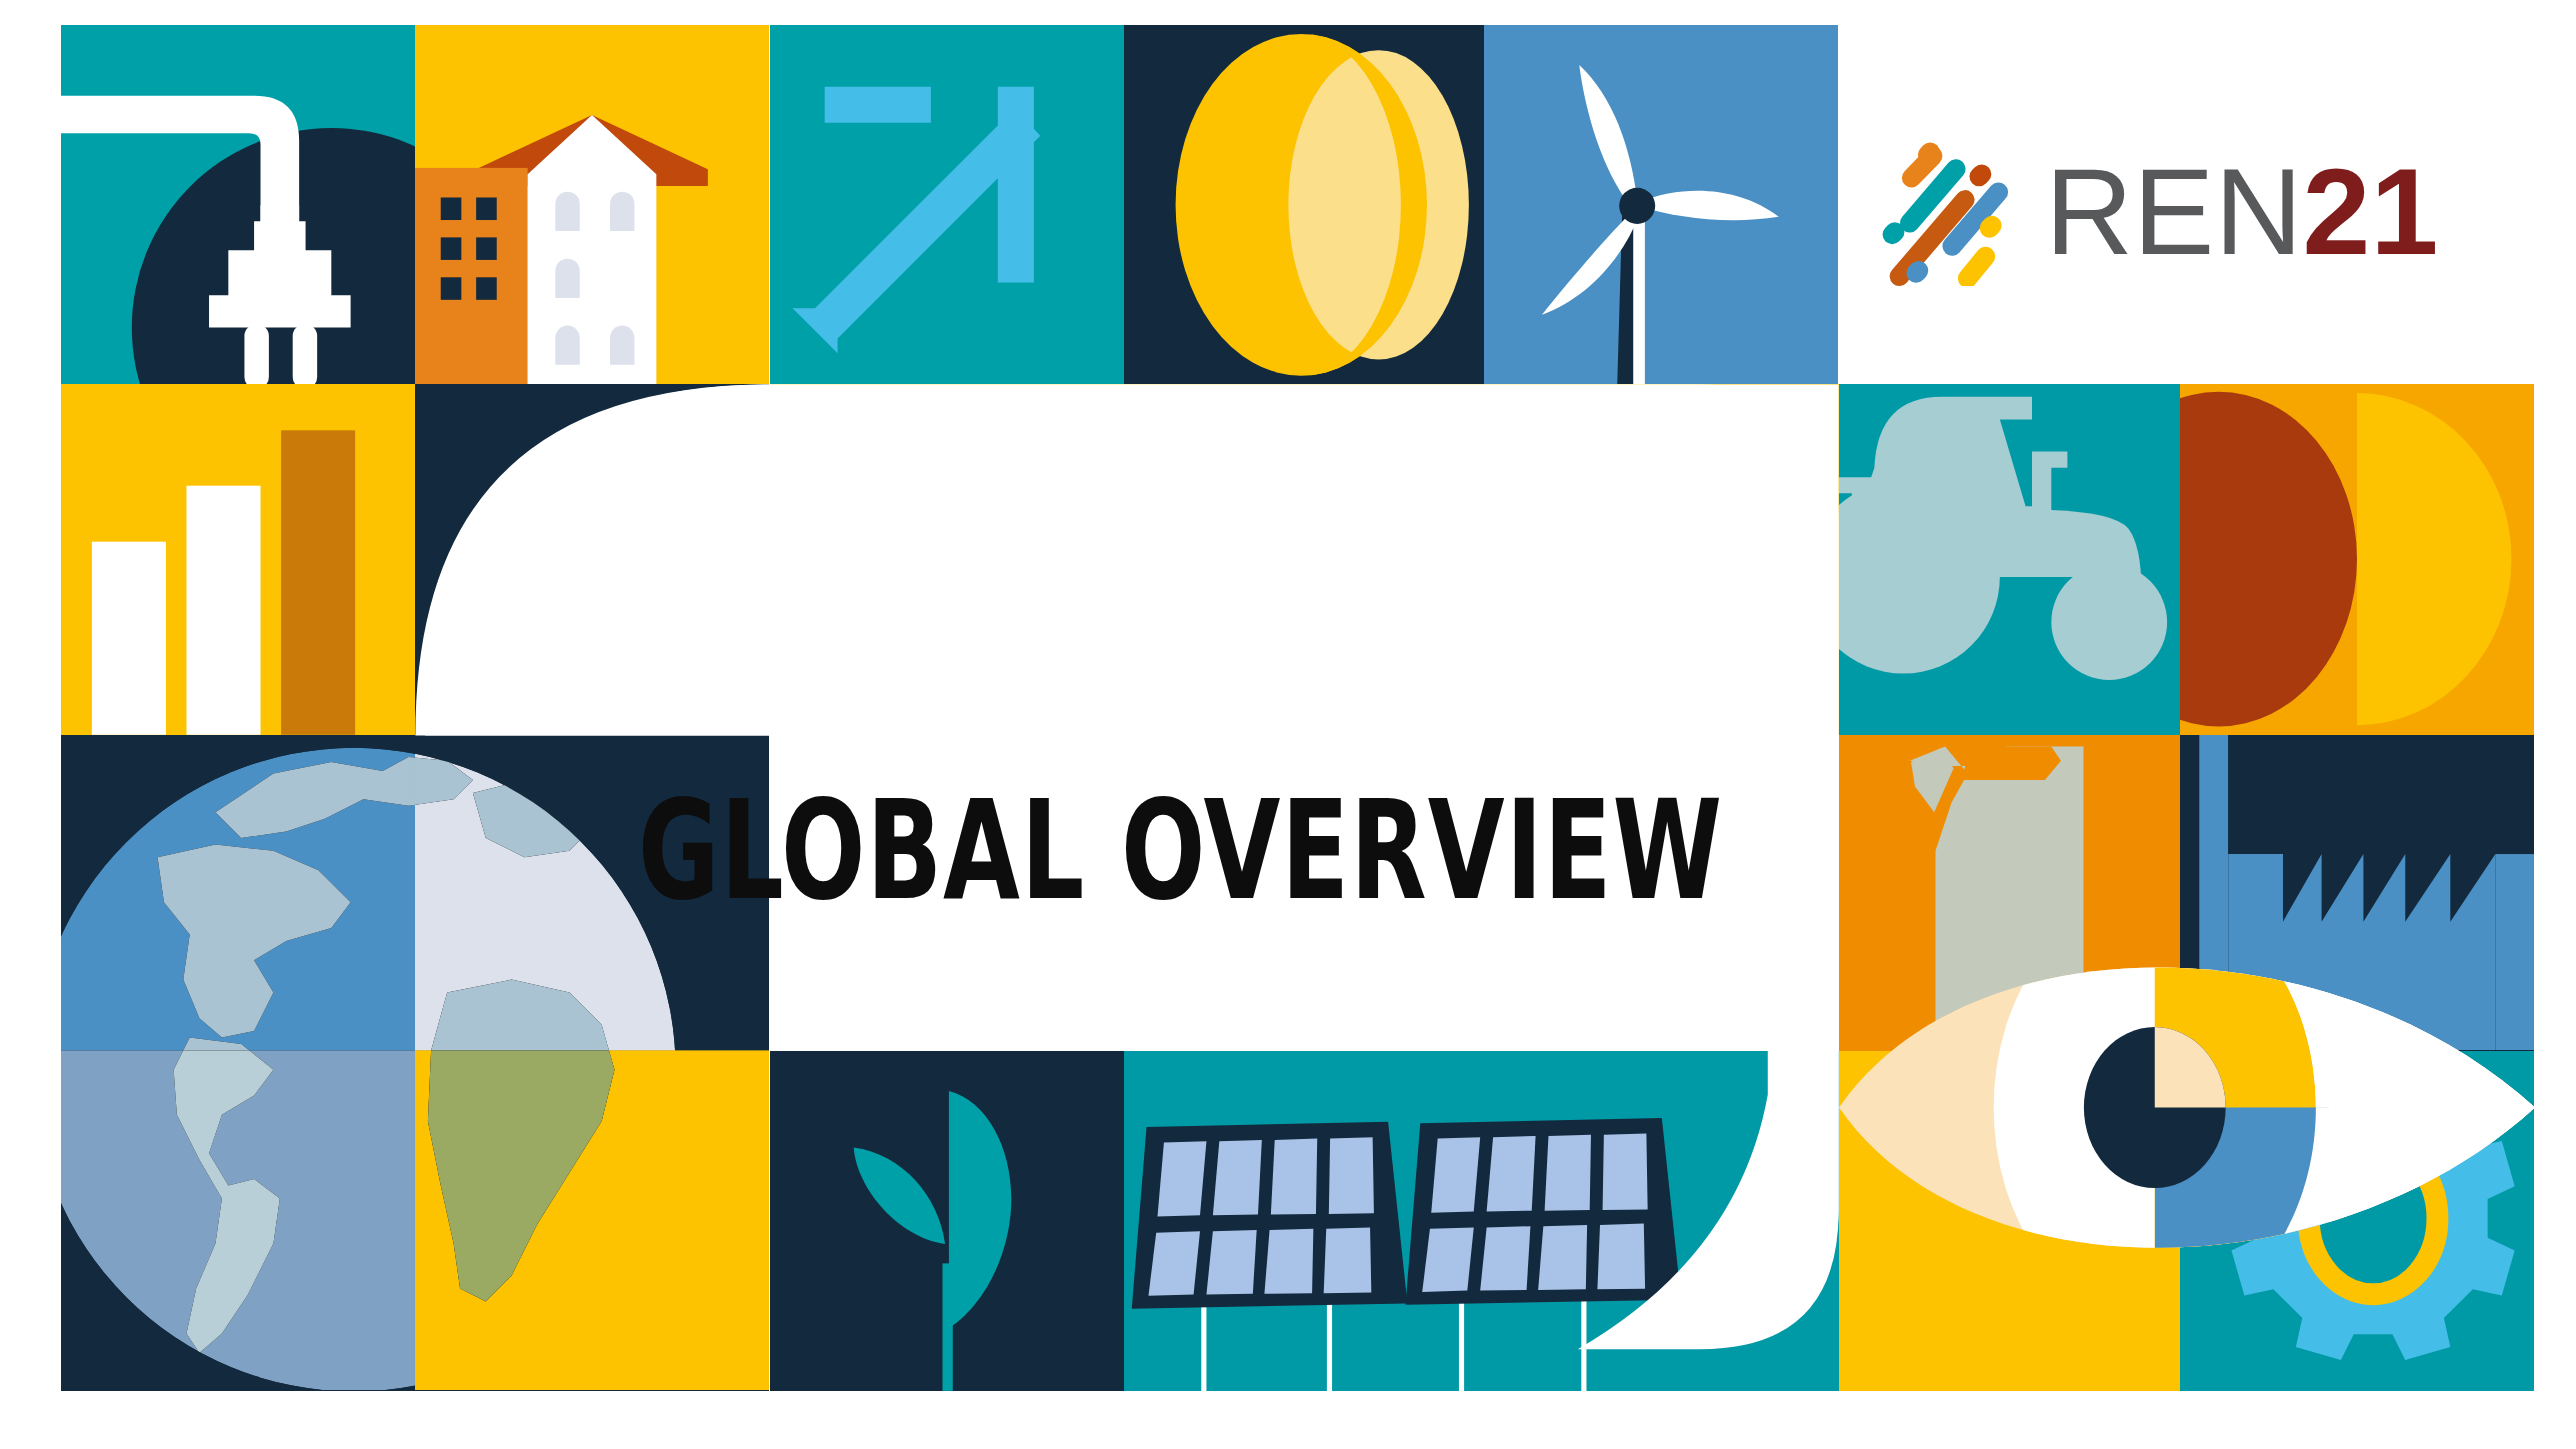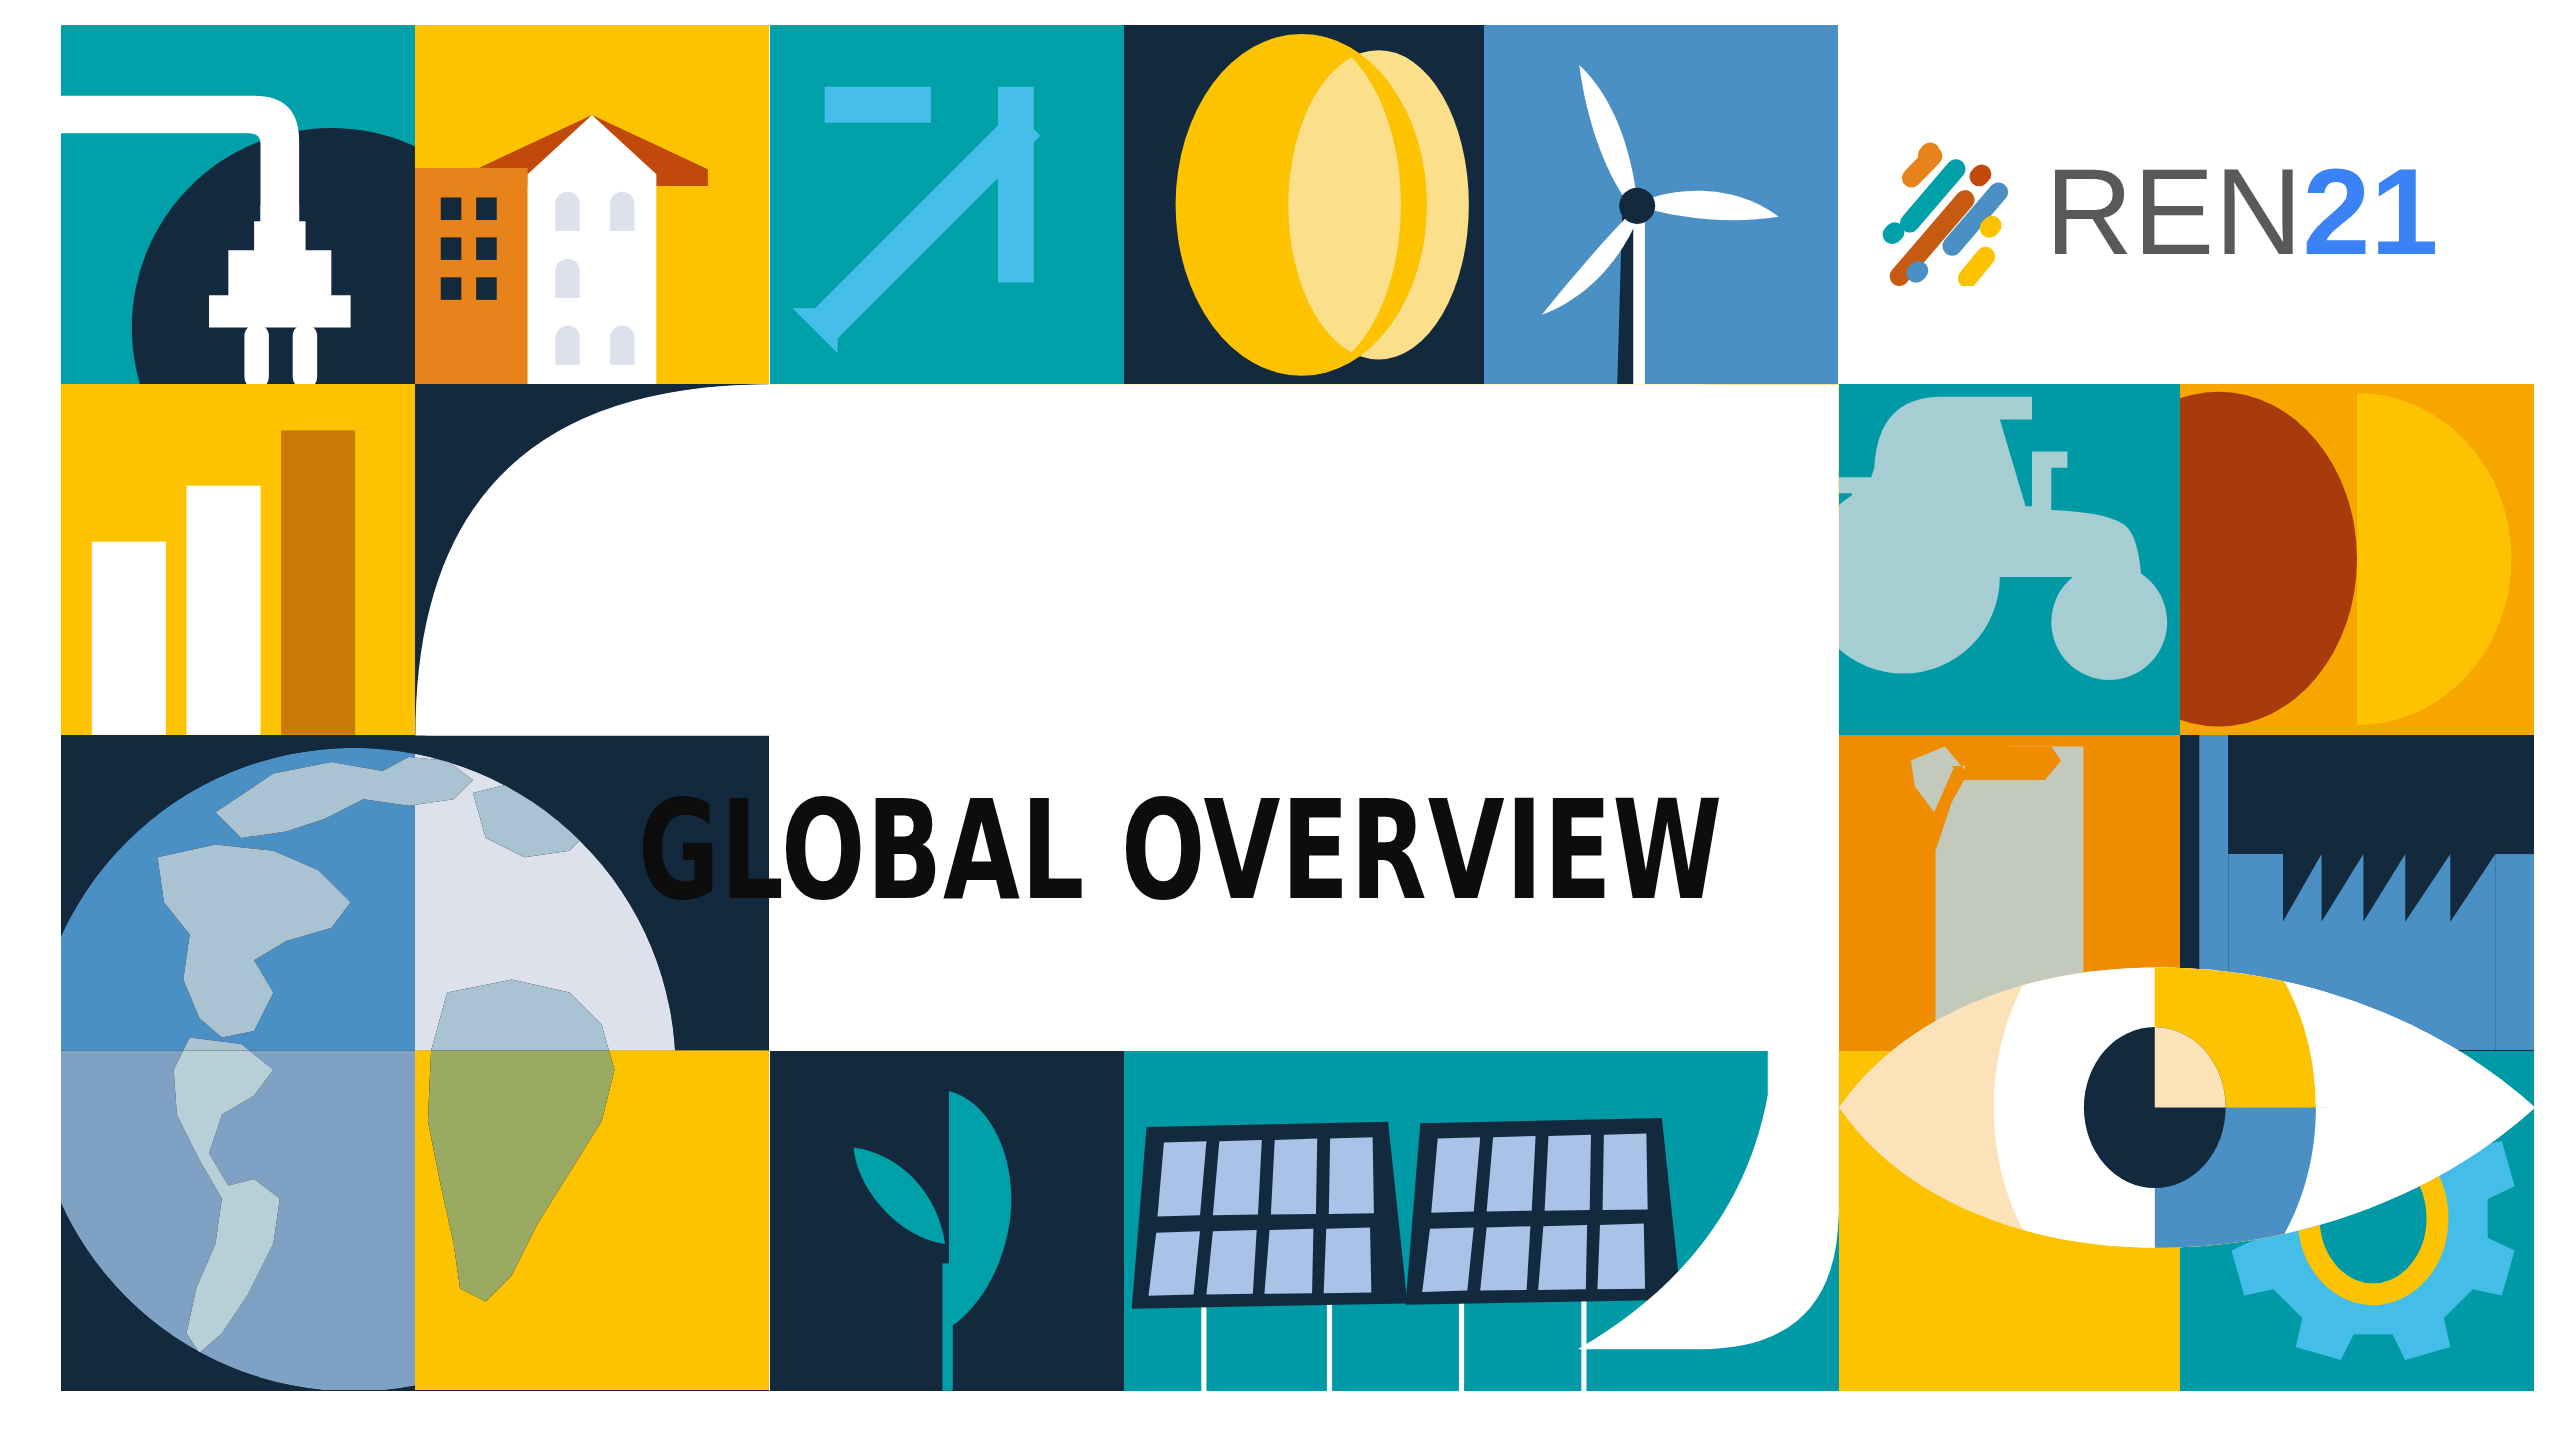--- a/index.html
+++ b/index.html
@@ -18,21 +18,21 @@
   
   #bubble{position:absolute;z-index:45;}
   #overviewText{position:absolute;left:638px;top:782px;z-index:60;color:#0d0d0d;
       font-family:"Liberation Sans Narrow","DejaVu Sans Condensed","Liberation Sans",sans-serif;
       font-weight:700;font-size:138px;line-height:1;letter-spacing:1.3px;
       transform:scaleX(.80);transform-origin:left top;white-space:nowrap;}
 
   
   #logo{position:absolute;left:1871px;top:138px;z-index:70;display:flex;align-items:center;gap:26px;}
   #logoWord{font-family:"Liberation Sans",sans-serif;font-weight:400;font-size:122px;letter-spacing:0px;color:#58595B;line-height:1;}
-  #logoWord b{font-weight:700;color:#3b82f6;}
+  #logoWord b{font-weight:700;color:#7f1d1d;}
 </style>
 </head>
 <body>
 
 <div id="stage">
 
   <div class="tile" style="left:61px;top:24.5px;width:354px;height:360px;background:#00A0A8;">
     <svg class="cover" viewBox="0 0 550 559" preserveAspectRatio="none">
       <circle cx="420" cy="470" r="310" fill="#13293D"></circle>
       <path d="M 0 110 L 300 110 Q 370 110 370 180 L 370 330 L 310 330 L 310 185 Q 310 168 292 168 L 0 168 Z" fill="#ffffff"></path>

